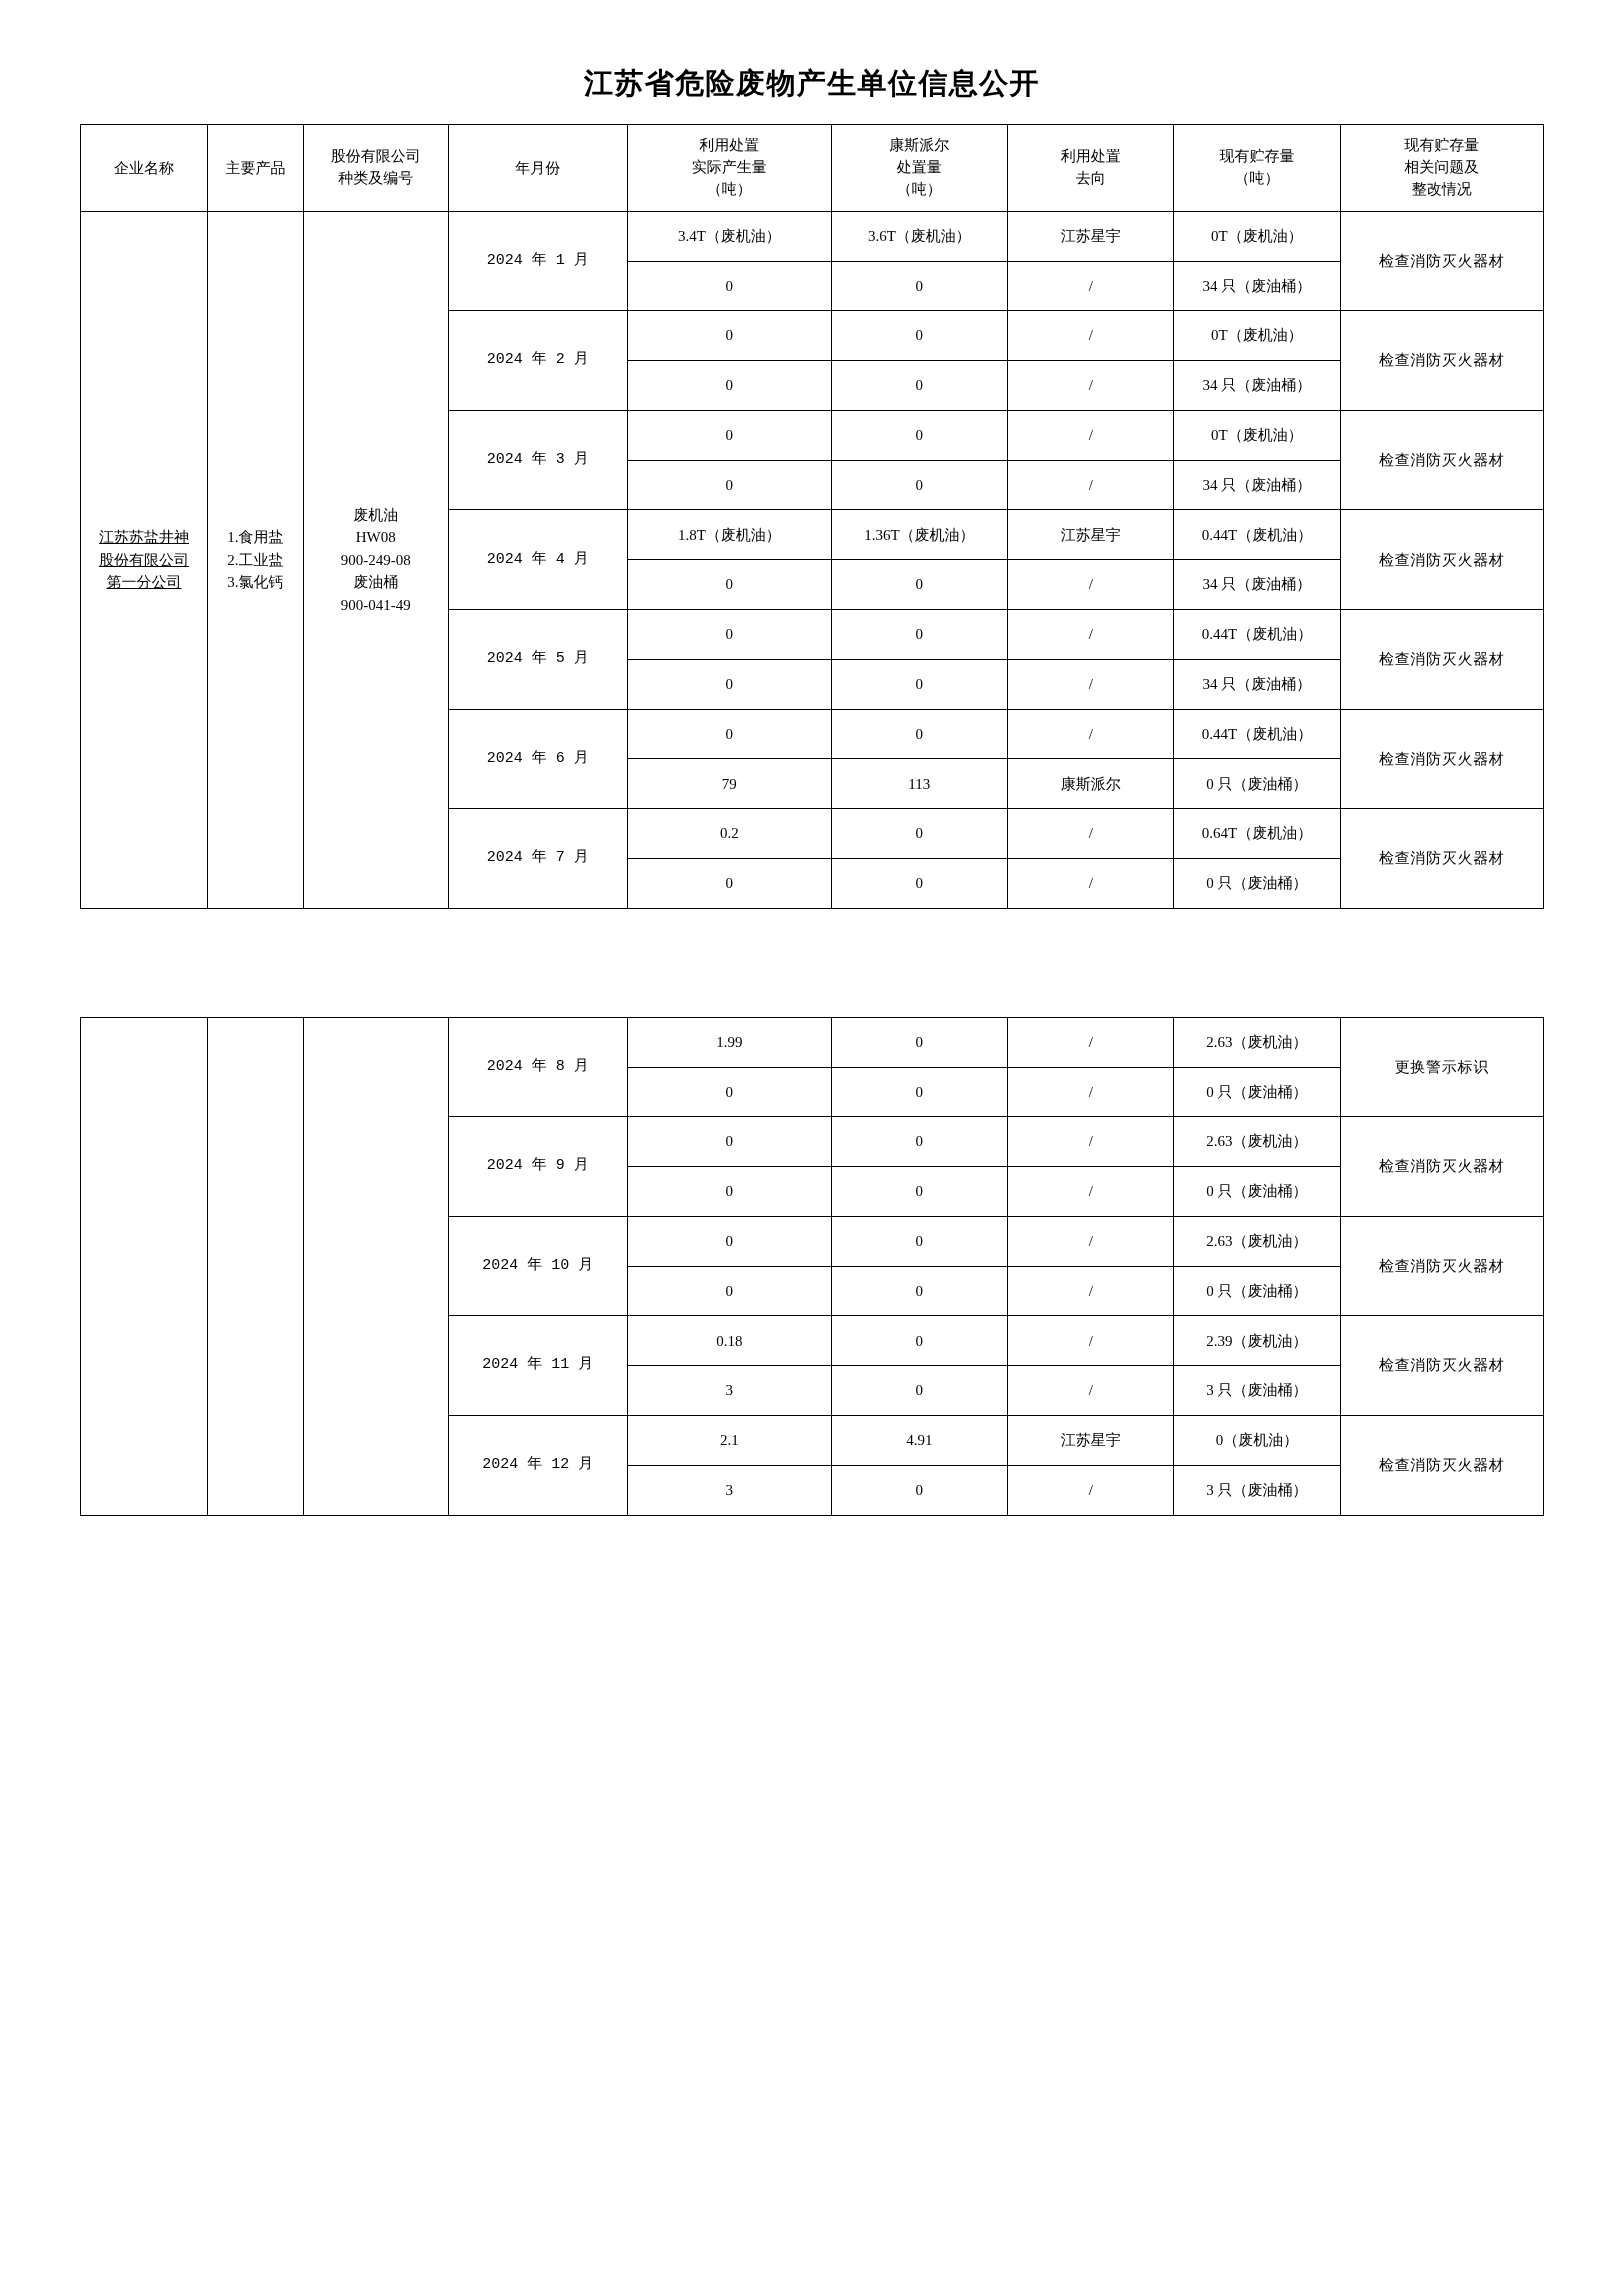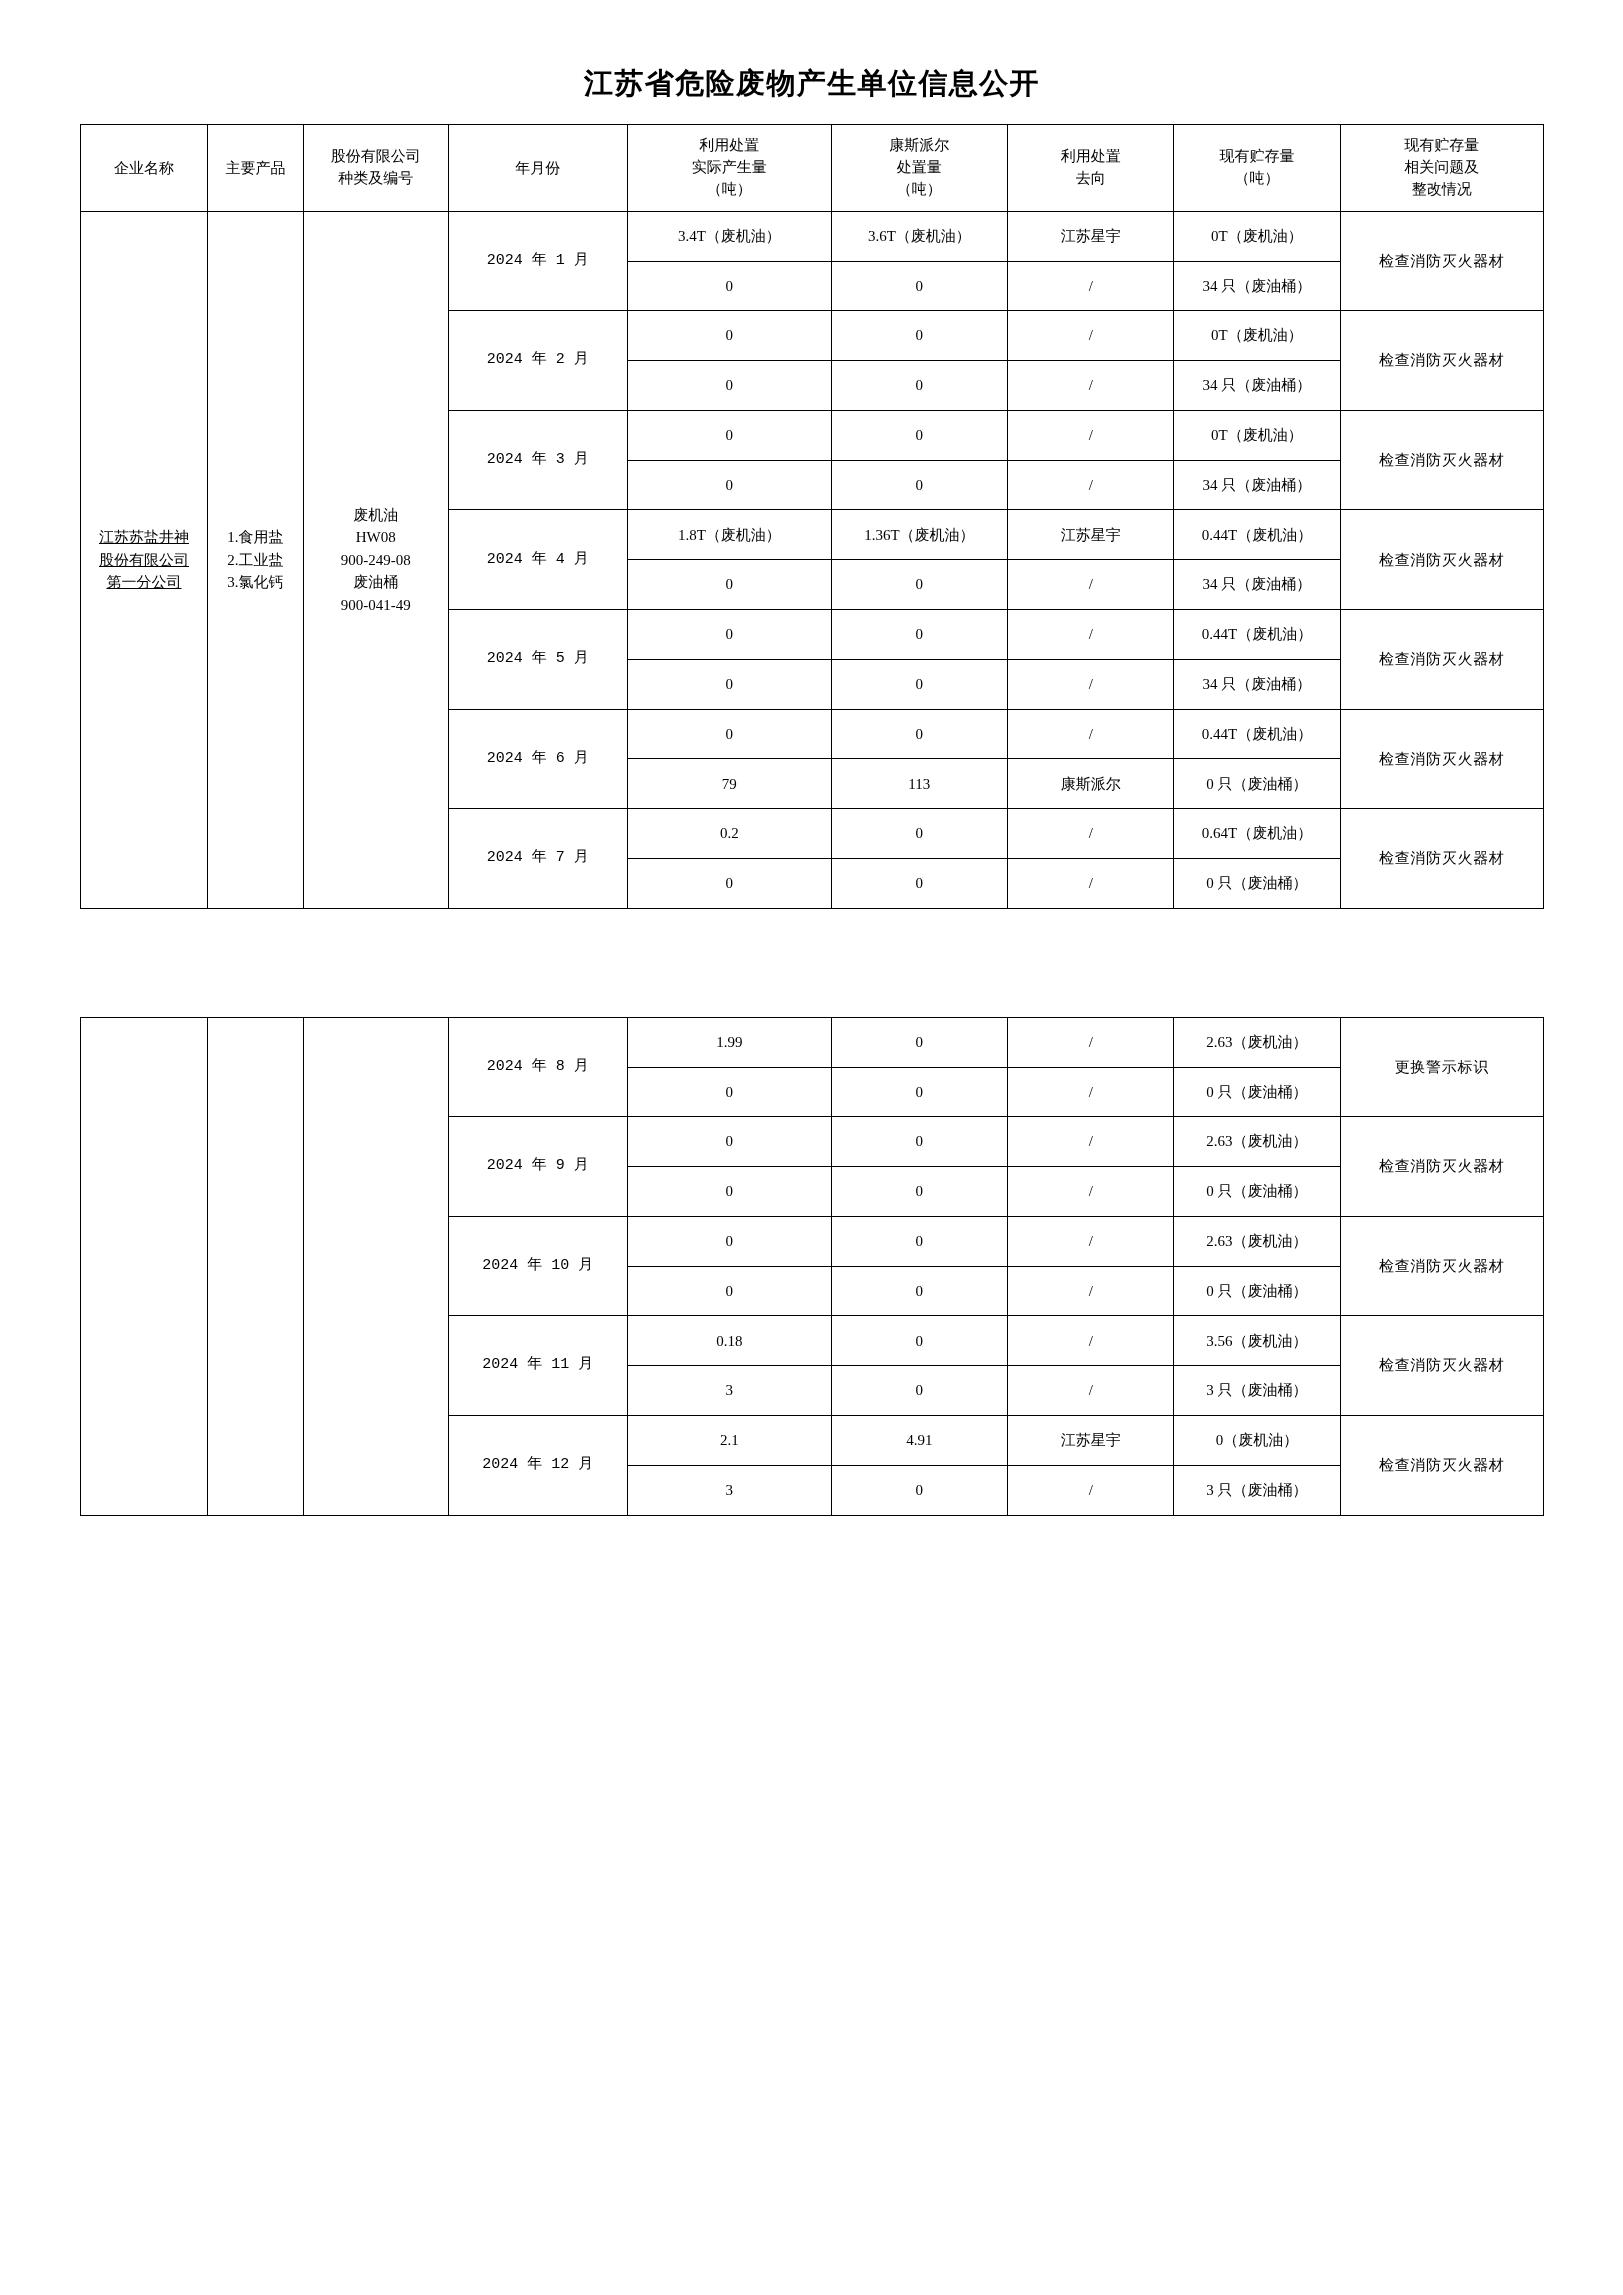--- a/index.html
+++ b/index.html
@@ -331,21 +331,21 @@
         <td class="row-cell">0</td>
         <td class="row-cell">/</td>
         <td class="row-cell">0 只（废油桶）</td>
       </tr>
 
       <tr>
         <td class="month row-cell" rowspan="2">2024 年 11 月</td>
         <td class="row-cell">0.18</td>
         <td class="row-cell">0</td>
         <td class="row-cell">/</td>
-        <td class="row-cell">3.56（废机油）</td>
+        <td class="row-cell">2.39（废机油）</td>
         <td class="issue row-cell" rowspan="2">检查消防灭火器材</td>
       </tr>
       <tr>
         <td class="row-cell">3</td>
         <td class="row-cell">0</td>
         <td class="row-cell">/</td>
         <td class="row-cell">3 只（废油桶）</td>
       </tr>
 
       <tr>

